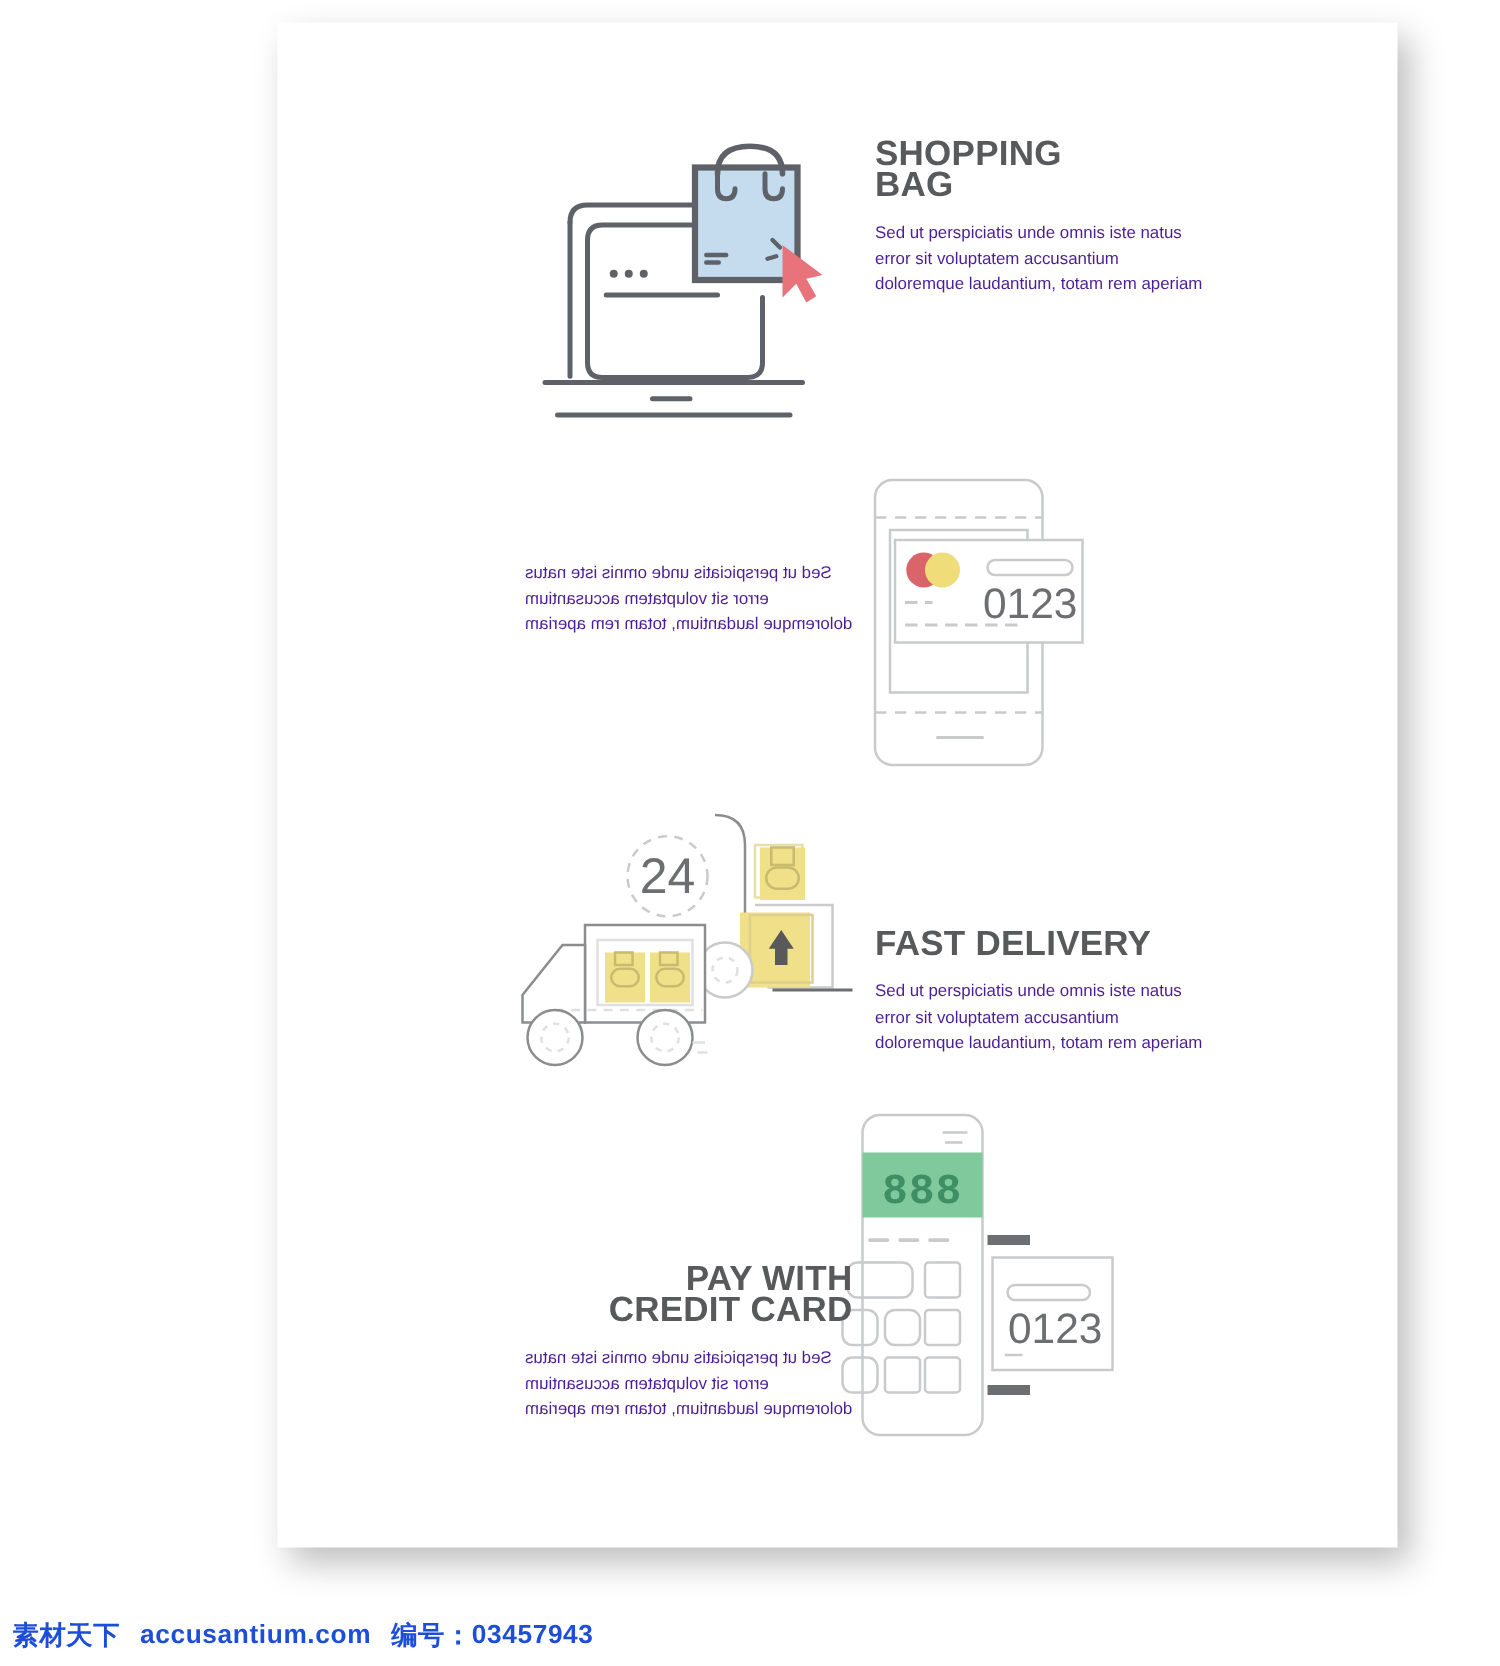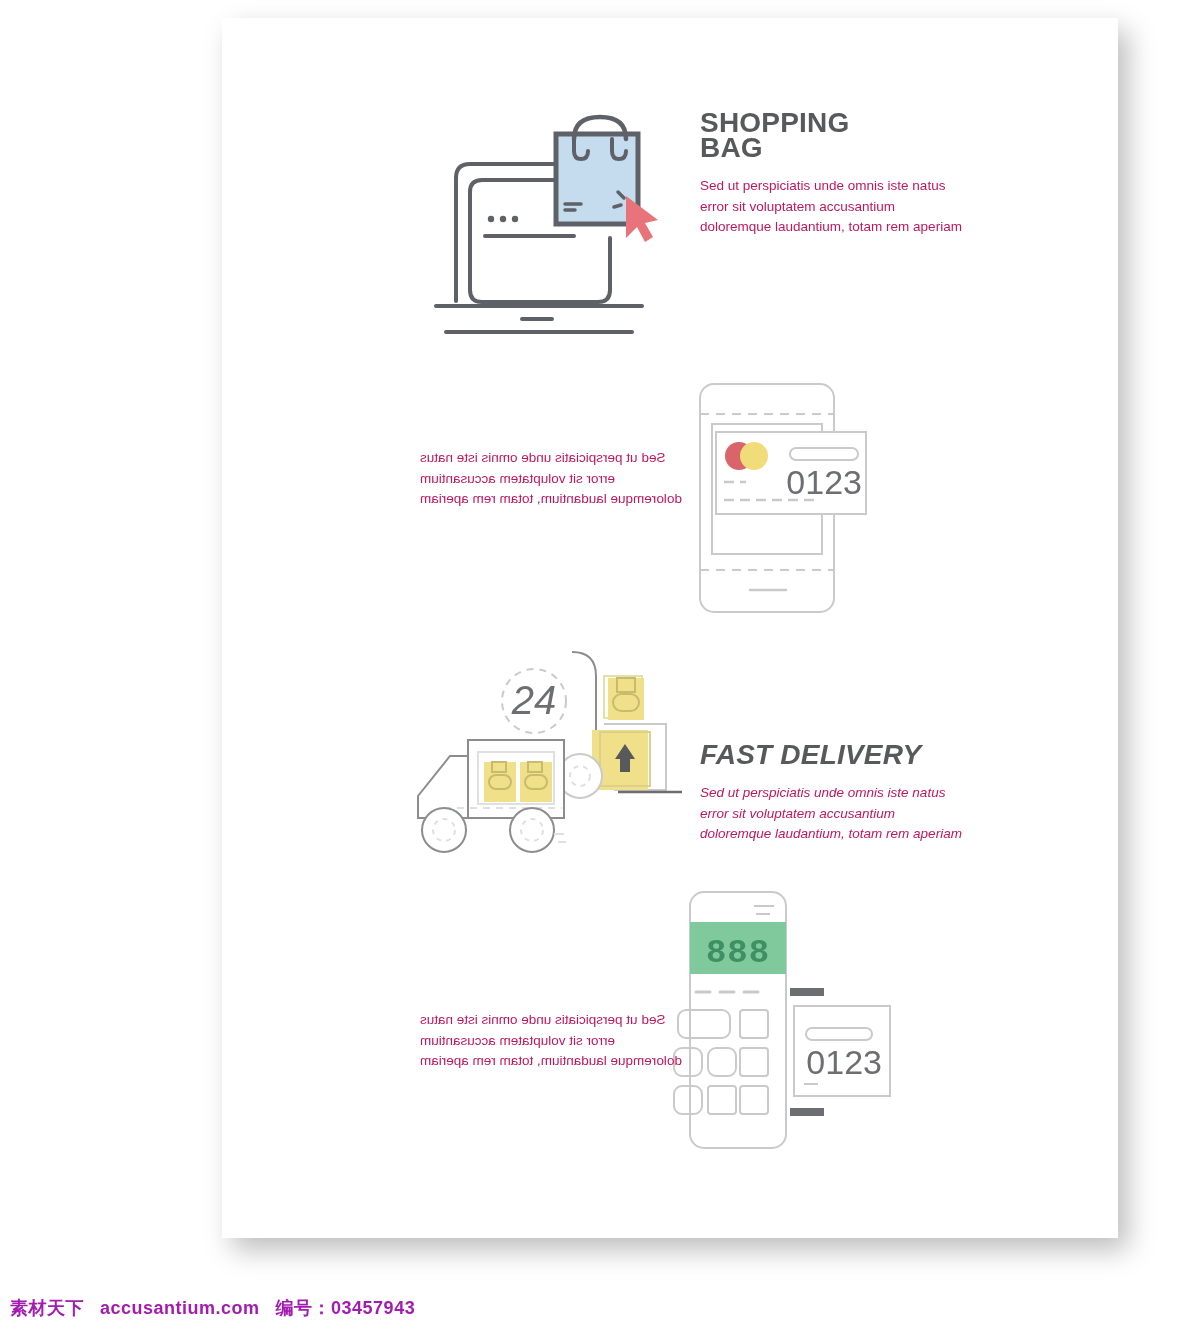--- a/index.html
+++ b/index.html
@@ -35,21 +35,21 @@
   .heading {
     color: #58595b;
     font-weight: bold;
     font-size: 28px;
     line-height: 25px;
     letter-spacing: 0.2px;
     margin: 0 0 16px 0;
     white-space: pre-line;
   }
   .body-copy {
-    color: #be185d;
+    color: #4c1d95;
     font-size: 13.5px;
     line-height: 20.5px;
     margin: 0;
     white-space: pre-line;
   }
   
   .body-copy.mirror {
     display: inline-block;
     transform: scaleX(-1);
   }
@@ -65,22 +65,22 @@
     top: 1283px;
     width: 1200px;
     height: 50px;
     display: flex;
     align-items: center;
     padding-left: 10px;
     box-sizing: border-box;
     background: #ffffff;
   }
   #footer .wm {
-    color: #a21caf;
-    font-size: 18px;
+    color: #1d4ed8;
+    font-size: 21px;
     font-weight: bold;
     letter-spacing: 0.5px;
     white-space: pre;
   }
   #footer .wm-sep { display: inline-block; width: 16px; }
 </style>
 </head>
 <body>
 
 <div id="paper">
@@ -160,21 +160,21 @@
       </svg>
     </div>
 
     <div class="block txt-right" style="left:90px;top:100px;width:370px;">
       <p class="body-copy mirror">Sed ut perspiciatis unde omnis iste natus
 error sit voluptatem accusantium
 doloremque laudantium, totam rem aperiam</p>
     </div>
   </div>
 
-  <div class="block" style="left:0;top:612px;width:896px;height:260px;font-style:italic;">
+  <div class="block" style="left:0;top:612px;width:896px;height:260px;">
 
     <div class="illu" style="left:182px;top:14px;width:280px;height:225px;">
       <svg width="280" height="225" viewBox="0 0 280 225">
 
         <path d="M168 8 q24 0 24 24 L192 140" fill="none" stroke="#8b8d8f" stroke-width="2"></path>
         <path d="M200 80 L262 80 L262 146 L210 146" fill="none" stroke="#c9cacc" stroke-width="2"></path>
         <line x1="214" y1="148" x2="278" y2="148" stroke="#6d6e71" stroke-width="2.5"></line>
 
         <g>
           <circle cx="130" cy="57" r="32" fill="none" stroke="#c9cacc" stroke-width="2" stroke-dasharray="7 6"></circle>
@@ -277,20 +277,22 @@
         <g>
           <rect x="112" y="120" width="96" height="90" fill="#ffffff" stroke="#c9cacc" stroke-width="2"></rect>
           <rect x="124" y="142" width="66" height="12" rx="6" ry="6" fill="#ffffff" stroke="#c9cacc" stroke-width="2"></rect>
           <text x="200" y="188" text-anchor="end" font-family="Liberation Sans, sans-serif" font-size="34" fill="#6d6e71">0123</text>
           <line x1="122" y1="198" x2="136" y2="198" stroke="#c9cacc" stroke-width="2"></line>
         </g>
       </svg>
     </div>
 
     <div class="block txt-right" style="left:90px;top:130px;width:370px;">
+      <h2 class="heading">PAY WITH
+CREDIT CARD</h2>
       <p class="body-copy mirror">Sed ut perspiciatis unde omnis iste natus
 error sit voluptatem accusantium
 doloremque laudantium, totam rem aperiam</p>
     </div>
   </div>
 
 </div>
 
 <div id="footer">
   <span class="wm">素材天下</span>

